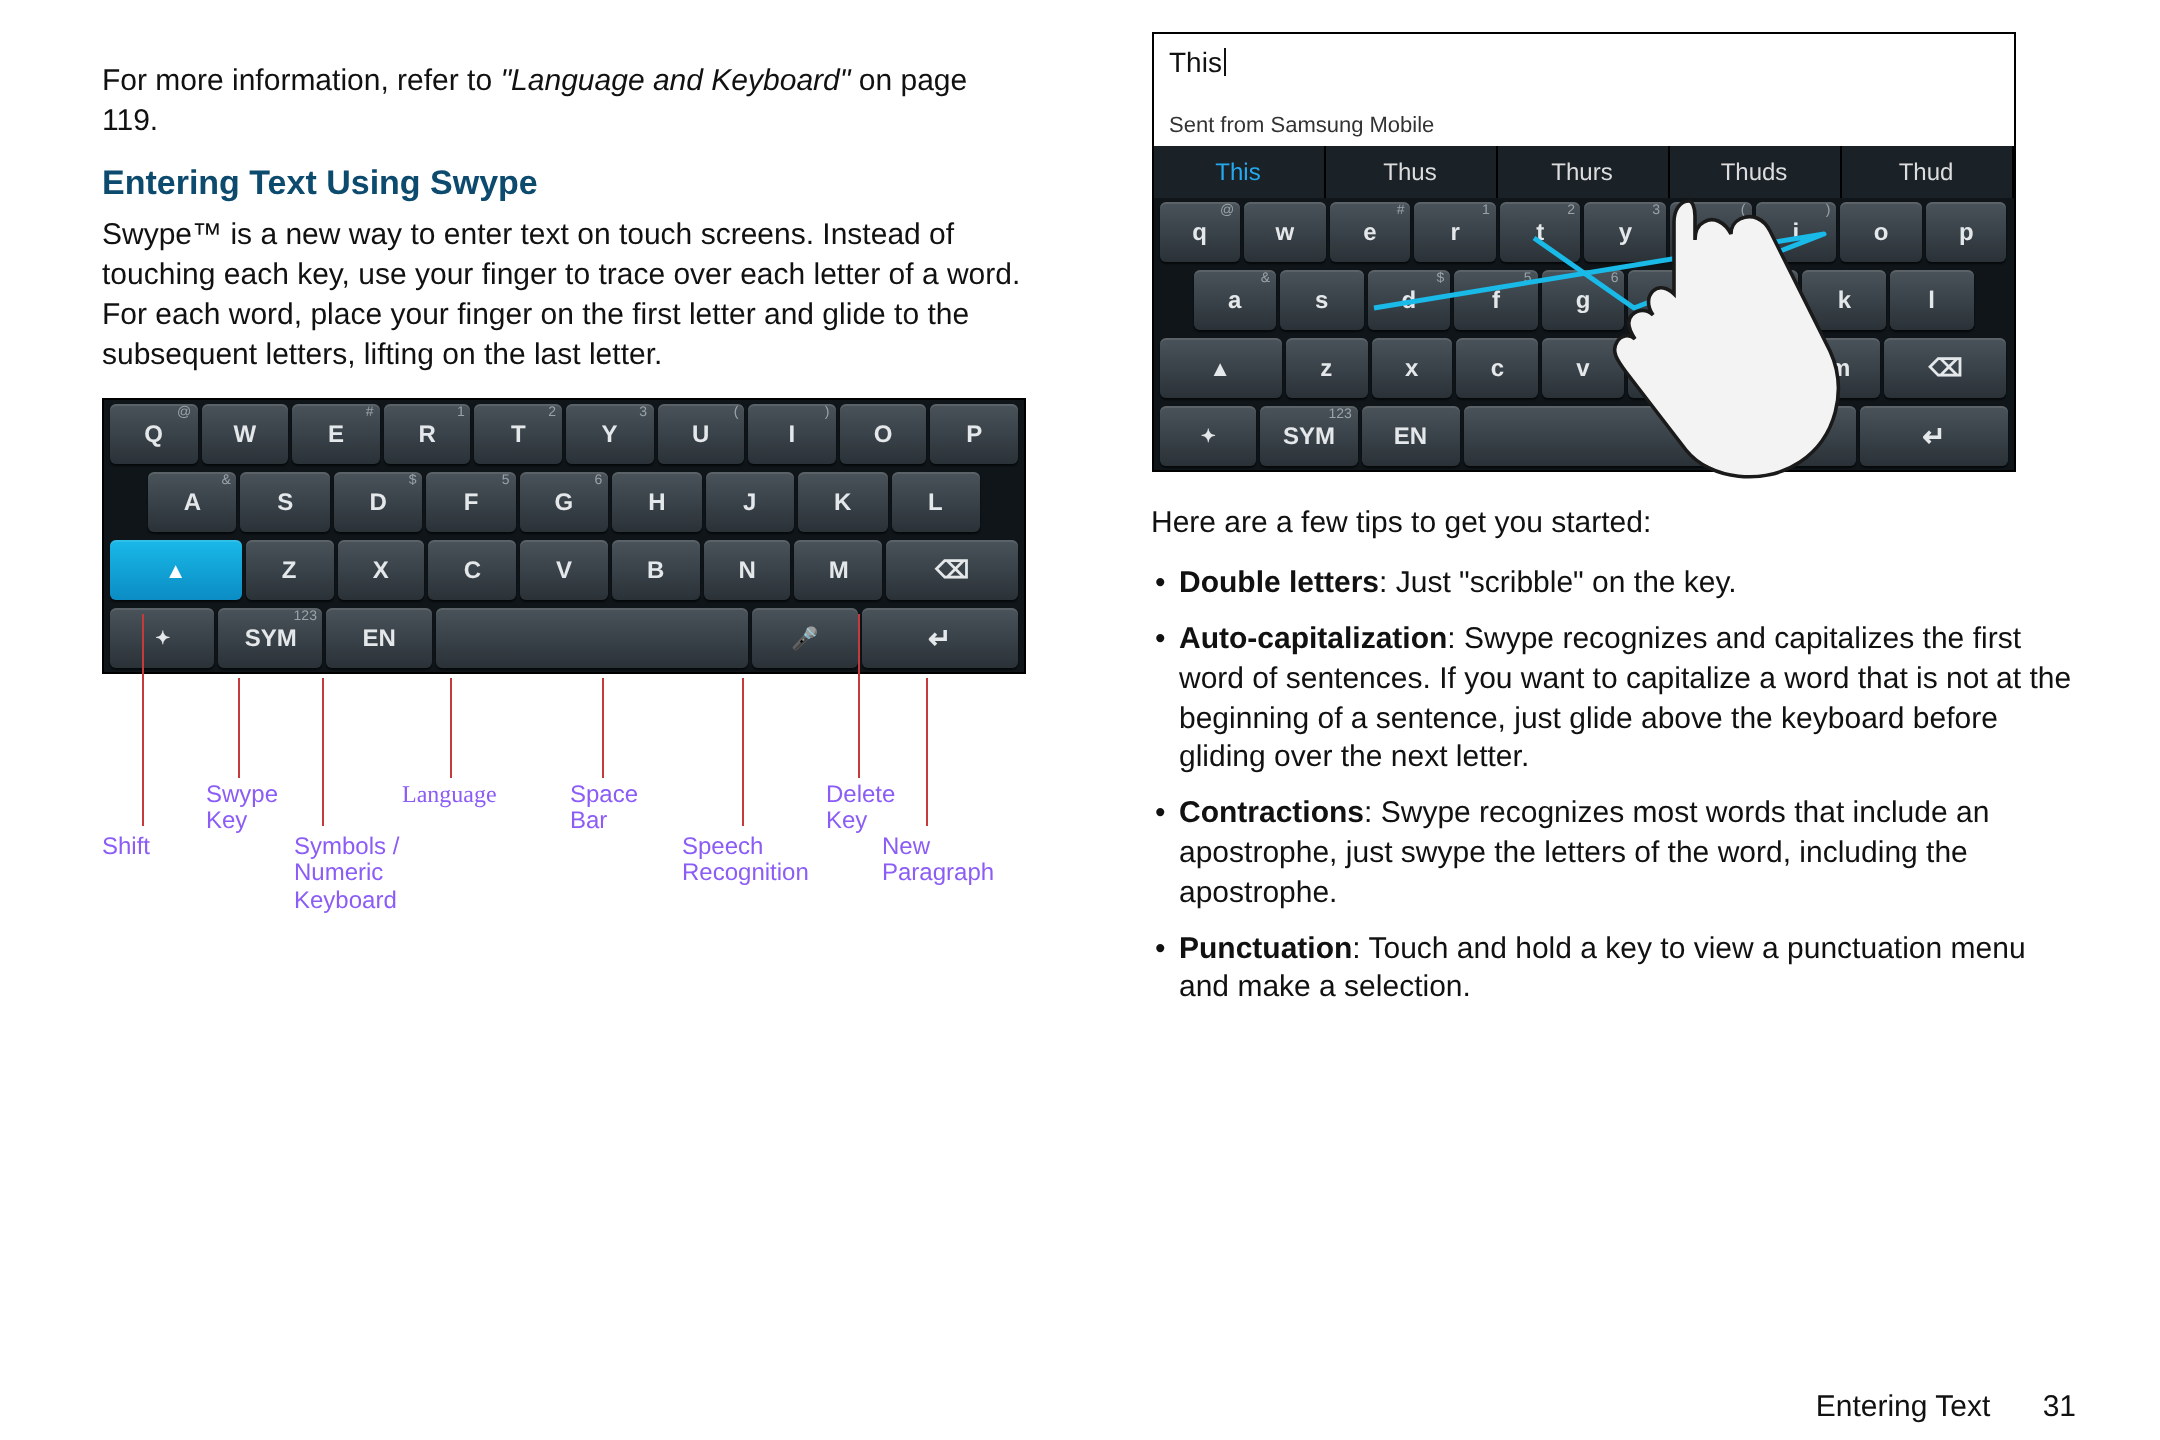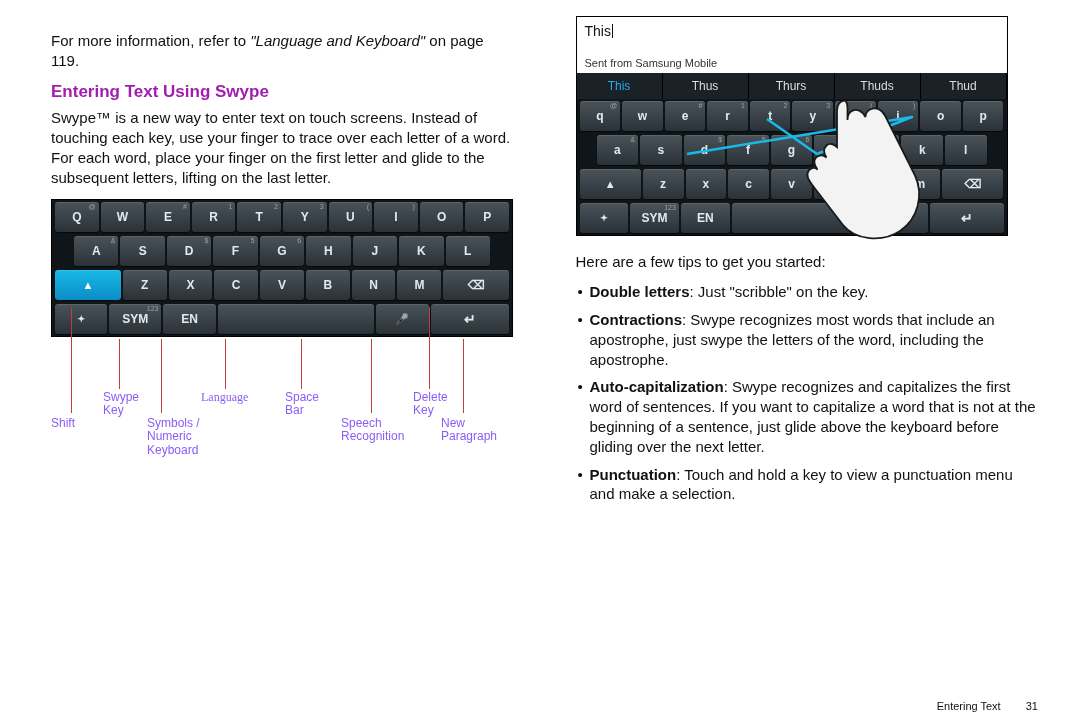--- a/index.html
+++ b/index.html
@@ -1,21 +1,21 @@
 <!DOCTYPE html>
 <html><head>
 <meta charset="utf-8">
 <style>
   html,body{margin:0;padding:0;background:#fff;}
   .page{width:1080px;height:720px;box-sizing:border-box;padding:16px 40px 20px 40px;font-family:Arial,Helvetica,sans-serif;color:#111;position:relative;}
   .cols{display:flex;gap:60px;margin-left:11px;}
   .col{flex:1;min-width:0;}
   .refer{font-size:15px;line-height:1.35;margin-bottom:10px;}
   .refer .it{font-style:italic;}
-  h2.sec{font-size:17px;font-weight:bold;color:#a21caf;margin:4px 0 6px 0;}
+  h2.sec{font-size:17px;font-weight:bold;color:#0c4a6e;margin:4px 0 6px 0;}
   p.body{font-size:15px;line-height:1.35;margin:0 0 10px 0;}
 
   
   .kbdwrap{position:relative;width:460px;height:270px;margin:4px 0 18px 0;font-size:12px;}
   .kbd{position:absolute;left:0;top:0;width:460px;background:#0f1519;border:1px solid #000;}
   .krow{display:flex;gap:2px;padding:2px 3px;}
   .key{flex:1;height:30px;border-radius:3px;background:linear-gradient(#4a535a,#2a3238);color:#e5e8ea;display:flex;align-items:center;justify-content:center;font-weight:bold;font-size:12px;box-shadow:inset 0 1px 0 rgba(255,255,255,.1),0 1px 1px rgba(0,0,0,.6);position:relative;}
   .key.shift{background:linear-gradient(#19b9e8,#0b8cc4);color:#fff;}
   .key sup{position:absolute;top:1px;right:3px;font-size:7px;color:#9aa3a9;font-weight:normal;}
   .key.wide2{flex:1.5}
@@ -41,21 +41,21 @@
   .kbd2{background:#0f1519;position:relative;}
   .trace{position:absolute;pointer-events:none;}
   .hand{position:absolute;right:80px;bottom:-8px;width:150px;height:150px;}
   .hand svg{width:100%;height:100%;}
 
   ul.tips{list-style:none;padding:0;margin:0 0 0 2px;font-size:15px;line-height:1.32;}
   ul.tips li{position:relative;padding-left:12px;margin-bottom:8px;}
   ul.tips li::before{content:"•";position:absolute;left:0;top:0;}
   .b{font-weight:bold;}
 
-  .footer{position:absolute;right:42px;bottom:8px;font-size:11px;color:#111;}
+  .footer{position:absolute;right:42px;bottom:8px;font-size:15px;color:#111;}
   .footer .pn{margin-left:22px;}
 </style>
 </head>
 <body>
 <div class="page">
 
 <div class="cols">
 
   <div class="col">
     <p class="refer">
@@ -221,22 +221,22 @@
           <svg viewBox="0 0 100 100">
             <path d="M45 5 C42 5 40 8 40 12 L40 36 C38 34 35 33 33 35 C31 37 31 40 33 43 C31 41 28 41 26 43 C24 45 25 48 27 51 C25 49 22 50 21 52 C19 55 21 58 24 62 L44 88 C52 98 70 100 82 92 C94 84 98 68 92 55 L72 15 C70 11 66 9 62 11 C60 12 59 14 59 16 C57 12 53 10 50 12 C48 13 47 15 47 18 L47 10 C47 7 46 5 45 5 Z" fill="#f3f3f3" stroke="#1a1a1a" stroke-width="1.2"></path>
           </svg>
         </div>
       </div>
     </div>
 
     <p class="body">Here are a few tips to get you started:</p>
     <ul class="tips" id="tips">
           <li><span class="b">Double letters</span><span>: Just "scribble" on the key.</span></li>
+          <li><span class="b">Auto-capitalization</span><span>: Swype recognizes and capitalizes the first word of sentences. If you want to capitalize a word that is not at the beginning of a sentence, just glide above the keyboard before gliding over the next letter.</span></li>
           <li><span class="b">Contractions</span><span>: Swype recognizes most words that include an apostrophe, just swype the letters of the word, including the apostrophe.</span></li>
-          <li><span class="b">Auto-capitalization</span><span>: Swype recognizes and capitalizes the first word of sentences. If you want to capitalize a word that is not at the beginning of a sentence, just glide above the keyboard before gliding over the next letter.</span></li>
           <li><span class="b">Punctuation</span><span>: Touch and hold a key to view a punctuation menu and make a selection.</span></li>
         </ul>
   </div>
 </div>
 
 <div class="footer">
   <span>Entering Text</span>
   <span class="pn">31</span>
 </div>
 </div>

